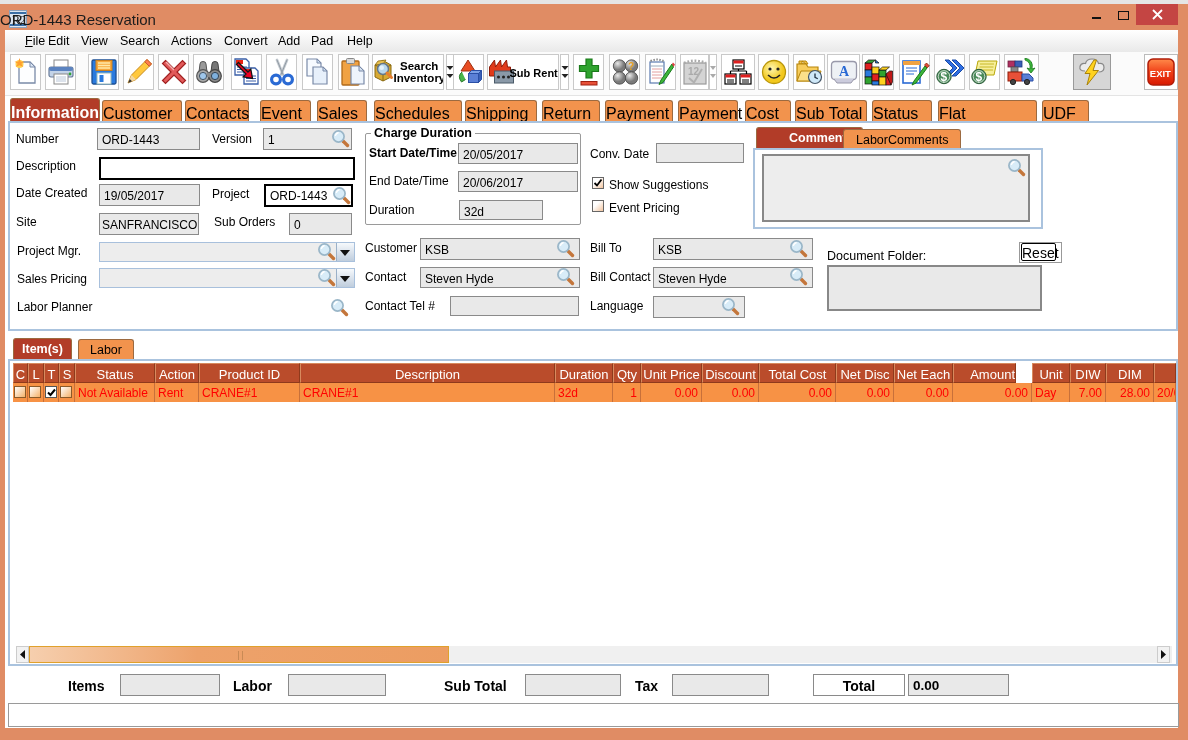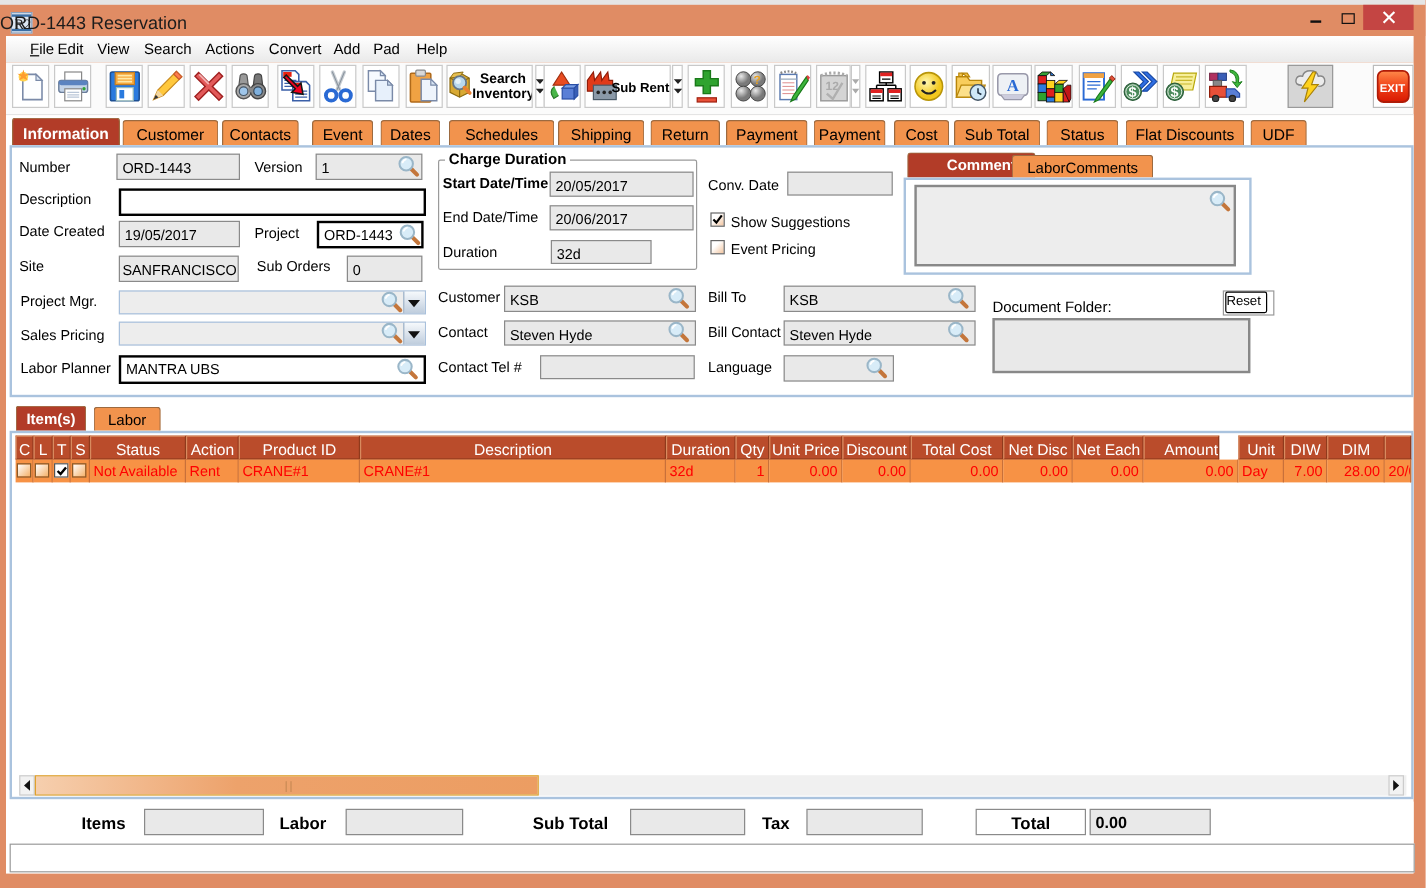--- a/index.html
+++ b/index.html
@@ -14,21 +14,21 @@
 #btn-min { position:absolute; left:1092px; top:13px; width:9px; height:2px; background:#111; }
 #btn-max { position:absolute; left:1118px; top:7px; width:11px; height:9px; border:1.5px solid #111; }
 #btn-close { position:absolute; left:1136px; top:0px; width:42px; height:21px; background:#c44543; }
 #btn-close svg { position:absolute; left:16px; top:5px; }
 #menubar { position:absolute; left:5px; top:30px; width:1173px; height:22px; background:linear-gradient(#ffffff,#e9e9e9); }
 .menu { position:absolute; top:4px; font-size:12.5px; color:#000; }
 #toolbar { position:absolute; left:5px; top:52px; width:1173px; height:44px; background:#fbfbfb; border-bottom:1px solid #e4e4e4;}
 .tb { position:absolute; top:2px; height:36px; background:#ffffff; border:1px solid #c9c9c9; }
 .tb svg { position:absolute; left:50%; top:50%; transform:translate(-50%,-50%); }
 #content { position:absolute; left:5px; top:96px; width:1173px; height:632px; background:#ffffff; }
-.tab { position:absolute; top:4px; height:21px; background:#f2934d; border:1px solid #9c6a40; border-bottom:none; border-radius:3px 3px 0 0; font-size:13px; color:#000; text-align:center; padding-top:4px; }
+.tab { position:absolute; top:4px; height:21px; background:#f2934d; border:1px solid #9c6a40; border-bottom:none; border-radius:3px 3px 0 0; font-size:16px; color:#000; padding-top:4px; }
 .tabsel { background:#b23c28; color:#fff; font-weight:bold; top:2px; height:23px; padding-top:5px;}
 #tabstrip { position:absolute; left:0px; top:0px; width:1173px; height:25px; background:#fff; }
 #formpanel { position:absolute; left:3px; top:25px; width:1170px; height:210px; background:#fff; border:2px solid #aac3de; }
 .lbl { position:absolute; font-size:12px; color:#000; white-space:nowrap; }
 .fld { position:absolute; background:#e9e9e9; border:1px solid #8a8a8a; font-size:12px; color:#000; padding:4px 0 0 4px; overflow:hidden; white-space:nowrap;}
 .fldw { position:absolute; background:#fff; border:2px solid #000; font-size:12px; color:#000; padding:3px 0 0 4px; overflow:hidden; white-space:nowrap;}
 .mag { position:absolute; }
 fieldset#cd { position:absolute; left:355px; top:3px; width:216px; height:99px; border:1px solid #9a9a9a; border-radius:2px;}
 fieldset#cd legend { font-size:12.5px; font-weight:bold; margin-left:5px; padding:0 3px; }
 .cb { position:absolute; width:12px; height:12px; border:1px solid #666; background:linear-gradient(135deg,#ffffff 35%,#f2c49e); }
@@ -370,21 +370,21 @@
         <text x="2.8" y="18.5" font-size="9.5" font-weight="bold" fill="#fff" font-family="Liberation Sans">EXIT</text>
       </svg>
     </div>
   </div>
 <div id="content">
 <div id="tabstrip">
       <div class="tab tabsel" style="left:5px;width:90px;">Information</div>
 <div class="tab" style="left:97px;width:80px;">Customer</div>
 <div class="tab" style="left:180px;width:64px;">Contacts</div>
 <div class="tab" style="left:255px;width:51px;">Event</div>
-<div class="tab" style="left:312px;width:50px;">Dates</div>
+<div class="tab" style="left:312px;width:50px;">Sales</div>
 <div class="tab" style="left:369px;width:88px;">Schedules</div>
 <div class="tab" style="left:460px;width:72px;">Shipping</div>
 <div class="tab" style="left:537px;width:58px;">Return</div>
 <div class="tab" style="left:600px;width:68px;">Payment</div>
 <div class="tab" style="left:673px;width:60px;">Payment</div>
 <div class="tab" style="left:740px;width:46px;">Cost</div>
 <div class="tab" style="left:790px;width:72px;">Sub Total</div>
 <div class="tab" style="left:867px;width:60px;">Status</div>
 <div class="tab" style="left:933px;width:99px;">Flat Discounts</div>
 <div class="tab" style="left:1037px;width:47px;">UDF</div>
@@ -426,21 +426,20 @@
 <div class="lbl" style="left:7px;top:149px;">Sales Pricing</div>
 <div class="combo" style="left:89px;top:145px;width:256px;height:20px;">
         <div class="combobtn"></div>
       </div>
 <svg class="mag" style="left:307px;top:145px;" width="19" height="19" viewBox="0 0 19 19">
         <line x1="12" y1="12" x2="16.5" y2="16.5" stroke="#c4763b" stroke-width="3.4" stroke-linecap="round"></line>
         <circle cx="7.5" cy="7.5" r="5.6" fill="#d8ecf8" stroke="#9ab6c8" stroke-width="1.7"></circle>
         <path d="M4.5 6.3 A4 4 0 0 1 7.1 3.8" stroke="#fff" stroke-width="1.5" fill="none" stroke-linecap="round"></path>
       </svg>
 <div class="lbl" style="left:7px;top:177px;">Labor Planner</div>
-<div class="fldw" style="left:89px;top:173px;width:256px;height:24px;">MANTRA UBS</div>
 <svg class="mag" style="left:320px;top:175px;" width="19" height="19" viewBox="0 0 19 19">
         <line x1="12" y1="12" x2="16.5" y2="16.5" stroke="#c4763b" stroke-width="3.4" stroke-linecap="round"></line>
         <circle cx="7.5" cy="7.5" r="5.6" fill="#d8ecf8" stroke="#9ab6c8" stroke-width="1.7"></circle>
         <path d="M4.5 6.3 A4 4 0 0 1 7.1 3.8" stroke="#fff" stroke-width="1.5" fill="none" stroke-linecap="round"></path>
       </svg>
 <fieldset id="cd">
         <legend>Charge Duration</legend>
       </fieldset>
 <div class="lbl" style="left:359px;top:23px;font-weight:bold;">Start Date/Time</div>
 <div class="fld" style="left:448px;top:20px;width:120px;height:21px;">20/05/2017</div>
@@ -500,21 +499,21 @@
 <div id="commentsbox">
         <div id="commentsinner"></div>
         <svg class="mag" style="left:252px;top:8px;" width="19" height="19" viewBox="0 0 19 19">
           <line x1="12" y1="12" x2="16.5" y2="16.5" stroke="#c4763b" stroke-width="3.4" stroke-linecap="round"></line>
           <circle cx="7.5" cy="7.5" r="5.6" fill="#d8ecf8" stroke="#9ab6c8" stroke-width="1.7"></circle>
           <path d="M4.5 6.3 A4 4 0 0 1 7.1 3.8" stroke="#fff" stroke-width="1.5" fill="none" stroke-linecap="round"></path>
         </svg>
       </div>
 <div class="lbl" style="left:817px;top:126px;font-size:12.5px;">Document Folder:</div>
 <div style="position:absolute;left:1009px;top:119px;width:43px;height:21px;background:#fff;border:1px solid #999;"></div>
-<div style="position:absolute;left:1011px;top:120px;width:35px;height:18px;background:#fff;border:1.5px solid #000;border-radius:2px;font-size:11px;text-align:left;padding-top:1px;">Reset</div>
+<div style="position:absolute;left:1011px;top:120px;width:35px;height:18px;background:#fff;border:1.5px solid #000;border-radius:2px;font-size:14px;text-align:right;padding-top:1px;">Reset</div>
 <div style="position:absolute;left:817px;top:142px;width:215px;height:46px;background:#e9e9e9;border:2px solid #888;"></div>
     </div>
 <div id="itemtabs">
       <div class="ctab" style="left:8px;top:0px;background:#b23c28;color:#fff;font-weight:bold;height:21px;">Item(s)</div>
       <div class="ctab" style="left:73px;top:1px;background:#f2934d;color:#000;height:20px;padding:3px 11px 0 11px;">Labor</div>
     </div>
 <div id="tablepanel">
       <div class="hc" style="left:3px;width:15px;">C</div>
 <div class="hc" style="left:18px;width:16px;">L</div>
 <div class="hc" style="left:34px;width:15px;">T</div>

